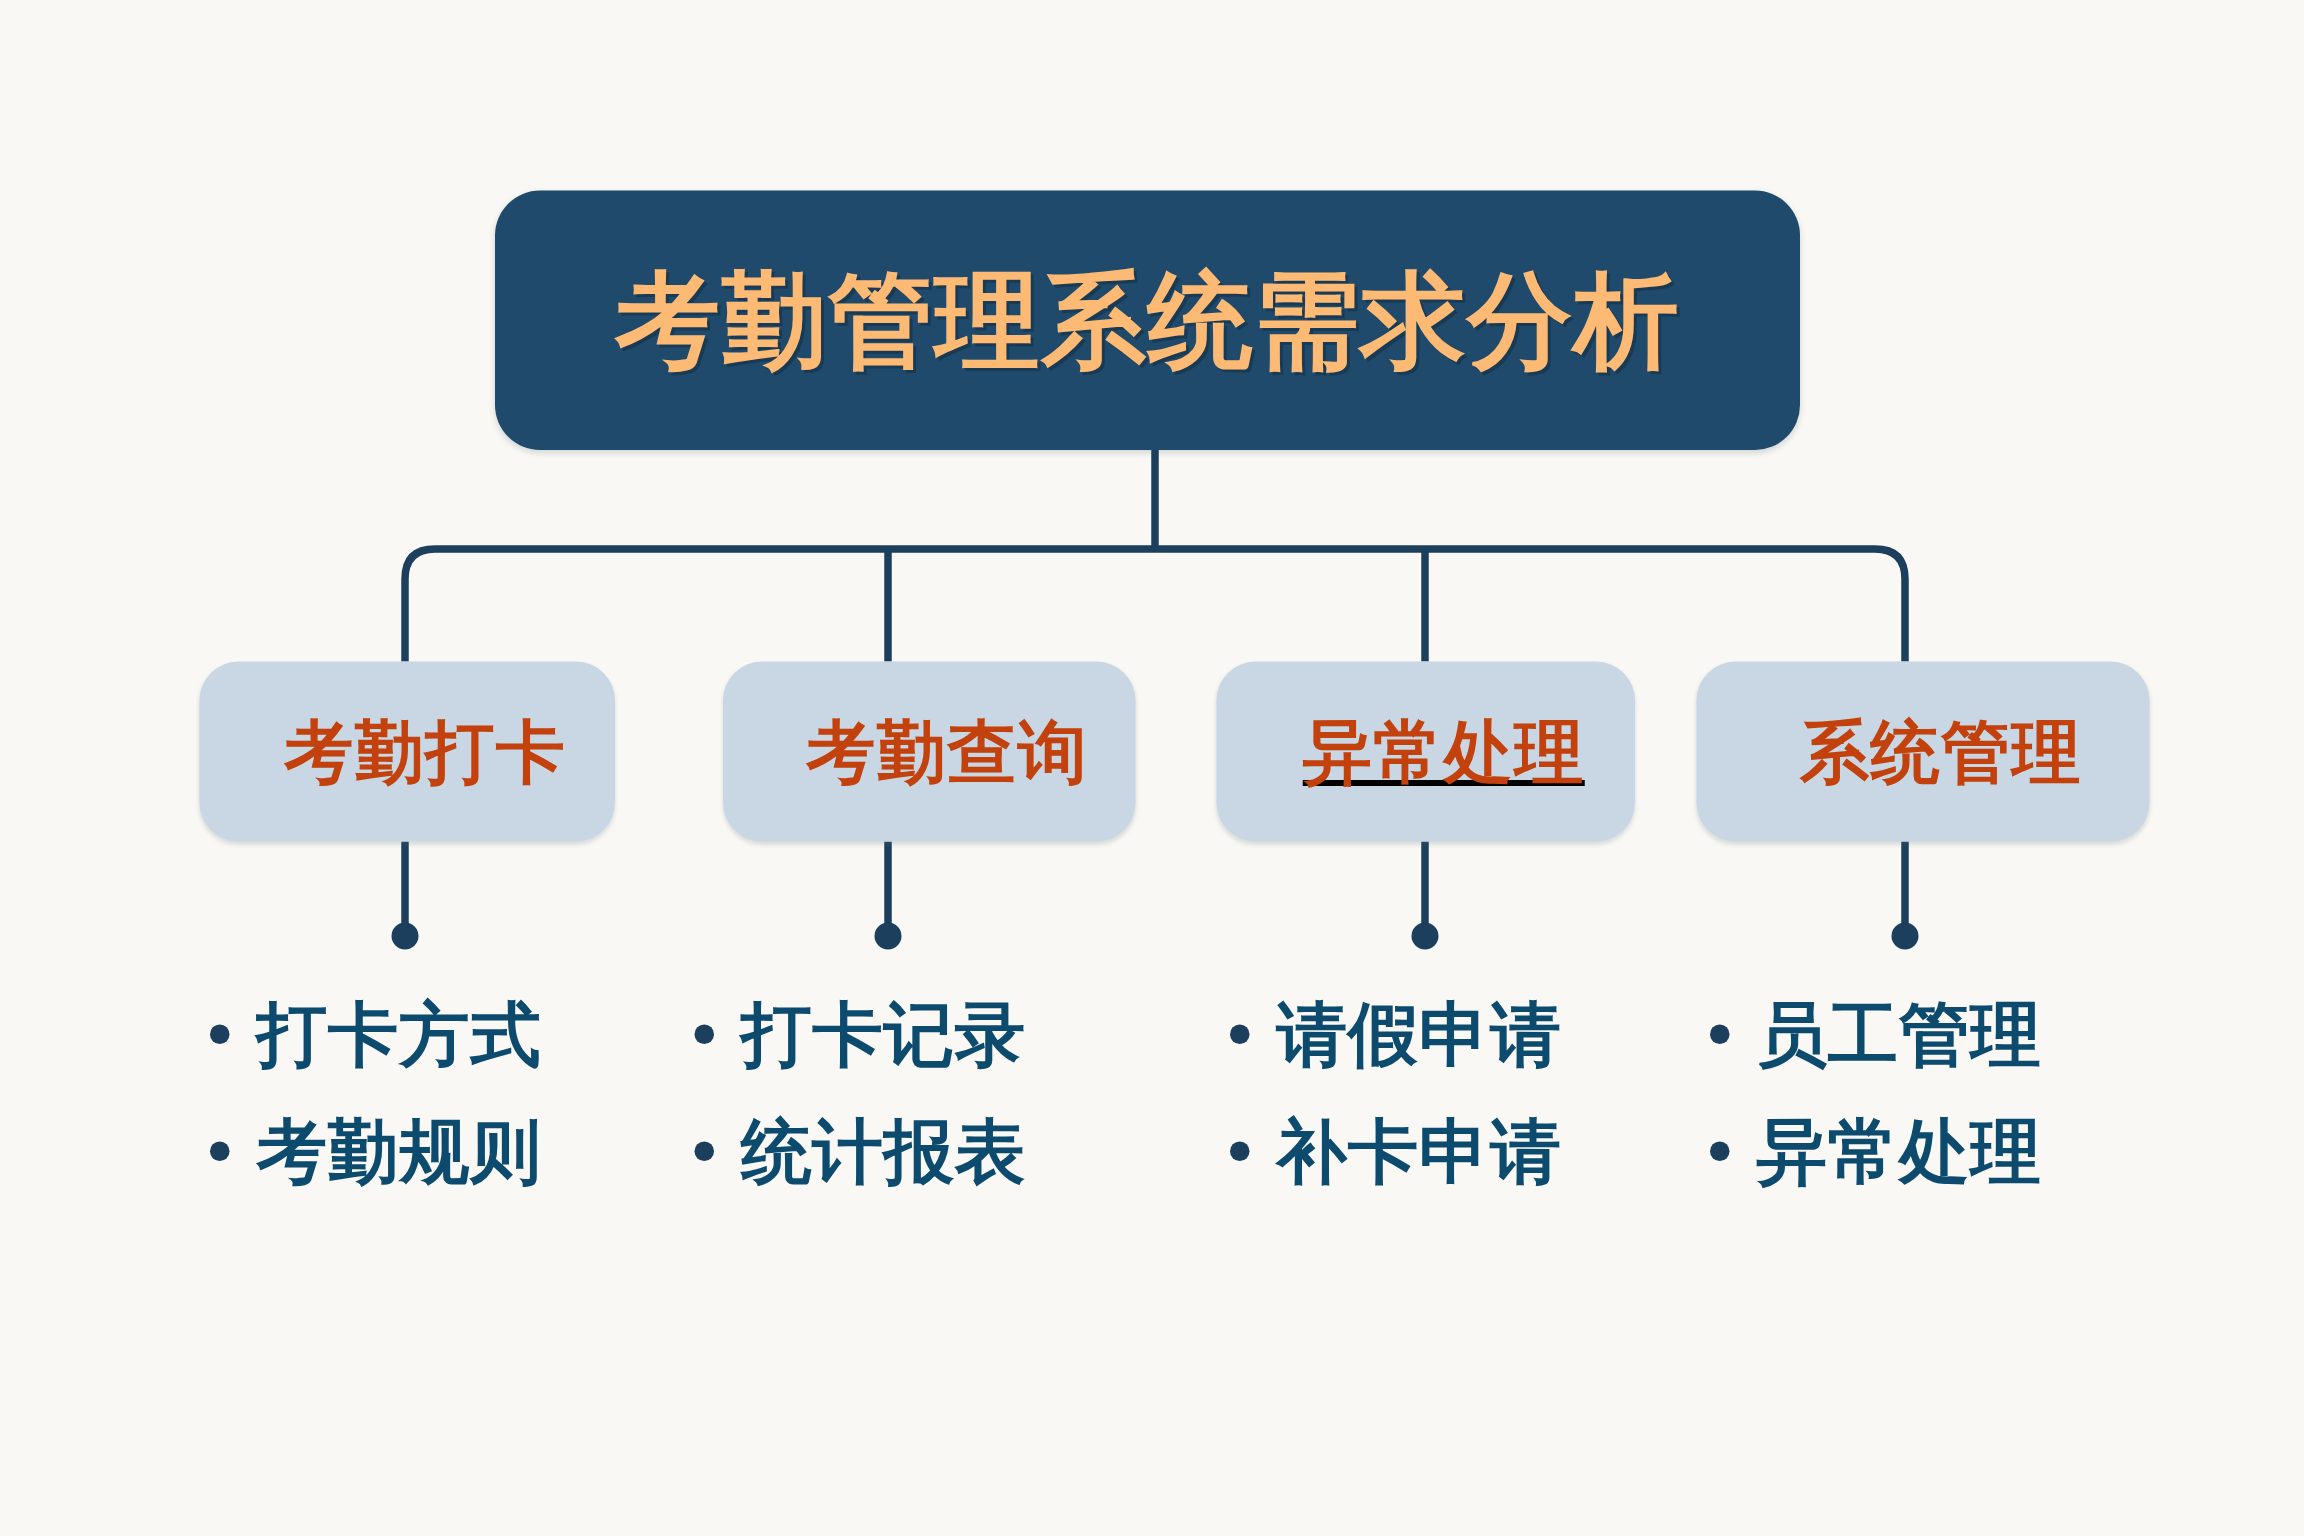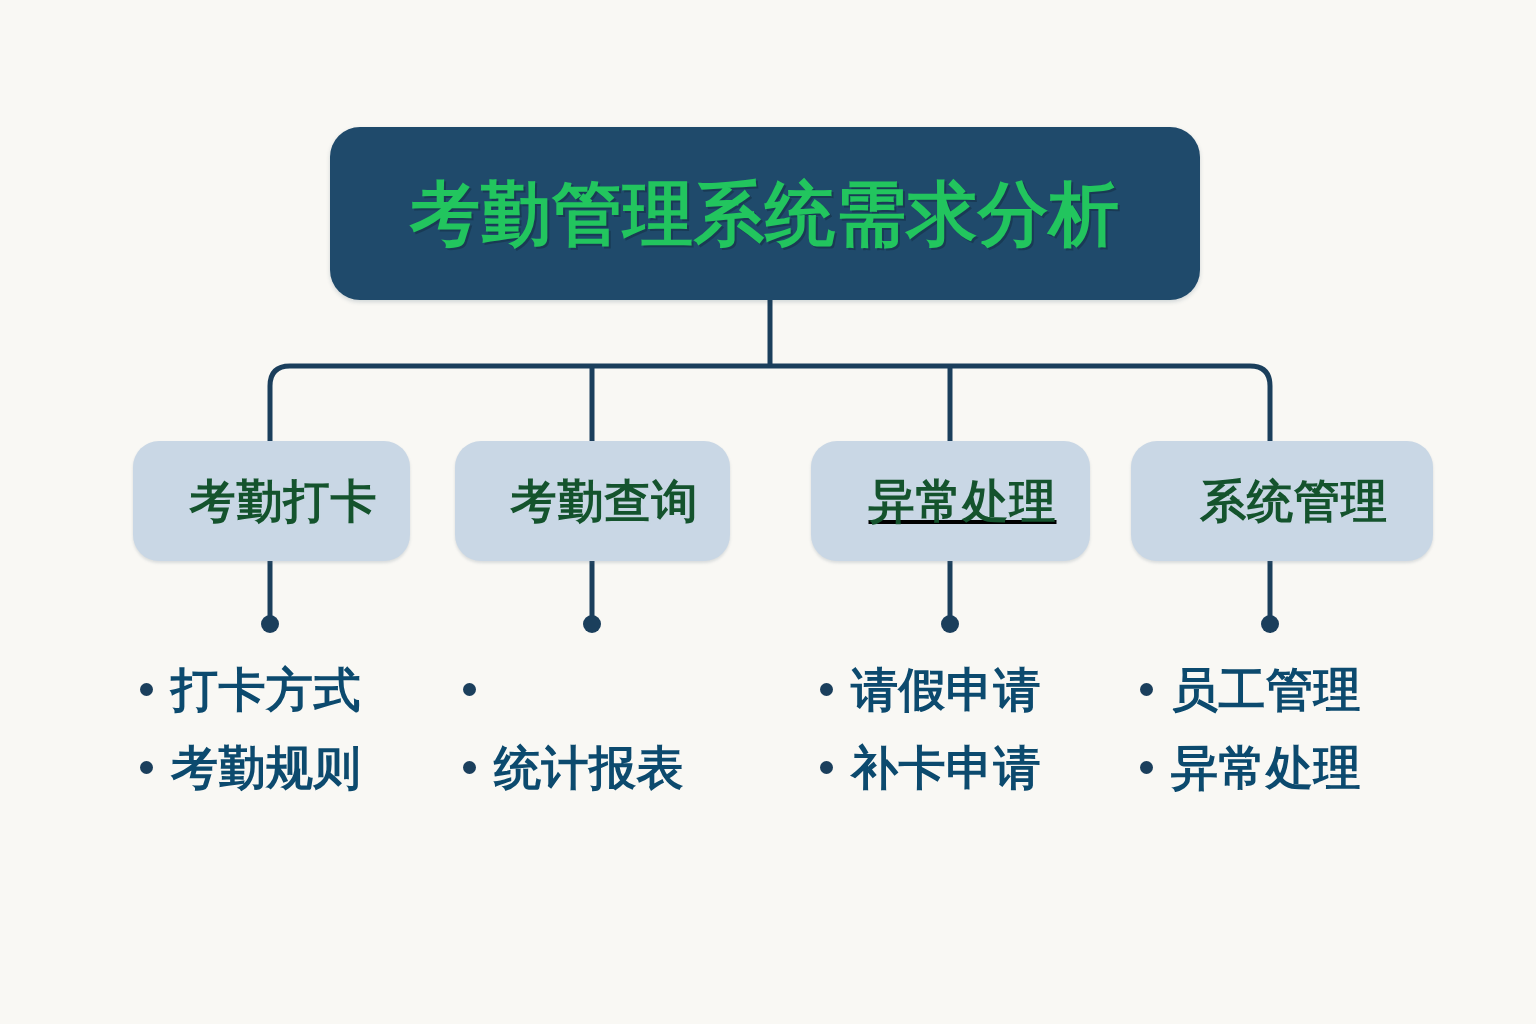--- a/index.html
+++ b/index.html
@@ -36,21 +36,21 @@
     width: 870px;
     height: 173px;
     background: #1F4A6B;
     border-radius: 30px;
     display: flex;
     align-items: center;
     justify-content: center;
     box-shadow: 0 2px 4px rgba(30,60,85,0.18);
   }
   .root-title {
-    color: #22c55e;
+    color: #fdba74;
     font-size: 70px;
     font-weight: bold;
     letter-spacing: 1px;
     line-height: 1;
     text-shadow: 2px 2px 0 rgba(20,45,65,0.55);
     white-space: nowrap;
   }
 
   
   .branch-box {
@@ -58,21 +58,21 @@
     top: 441px;
     height: 120px;
     background: #C9D7E5;
     border-radius: 26px;
     display: flex;
     align-items: center;
     justify-content: center;
     box-shadow: 0 2px 3px rgba(90,110,130,0.20);
   }
   .branch-label {
-    color: #14532d;
+    color: #c2410c;
     font-size: 46px;
     font-weight: bold;
     letter-spacing: 1px;
     line-height: 1;
     white-space: nowrap;
     text-shadow: 2px 2px 0 rgba(200,215,228,0.95);
     margin-left: 24px;
   }
 
   
@@ -132,21 +132,21 @@
   </svg>
 
   <div class="root-box">
     <span class="root-title">考勤管理系统需求分析</span>
   </div>
 
   <div class="branch-box" style="left:133px; width:277px;">
     <span class="branch-label">考勤打卡</span>
   </div>
 
-  <div class="branch-box" style="left:455px; width:275px;">
+  <div class="branch-box" style="left:482px; width:275px;">
     <span class="branch-label">考勤查询</span>
   </div>
 
   <div class="branch-box" style="left:811px; width:279px;text-decoration:underline;">
     <span class="branch-label">异常处理</span>
   </div>
 
   <div class="branch-box" style="left:1131px; width:302px;">
     <span class="branch-label">系统管理</span>
   </div>
@@ -158,20 +158,21 @@
     </div>
     <div class="leaf-item">
       <span class="leaf-bullet"></span>
       <span class="leaf-text">考勤规则</span>
     </div>
   </div>
 
   <div class="leaf-list" style="left:463px;">
     <div class="leaf-item">
       <span class="leaf-bullet"></span>
+      <span class="leaf-text">打卡记录</span>
     </div>
     <div class="leaf-item">
       <span class="leaf-bullet"></span>
       <span class="leaf-text">统计报表</span>
     </div>
   </div>
 
   <div class="leaf-list" style="left:820px;">
     <div class="leaf-item">
       <span class="leaf-bullet"></span>

